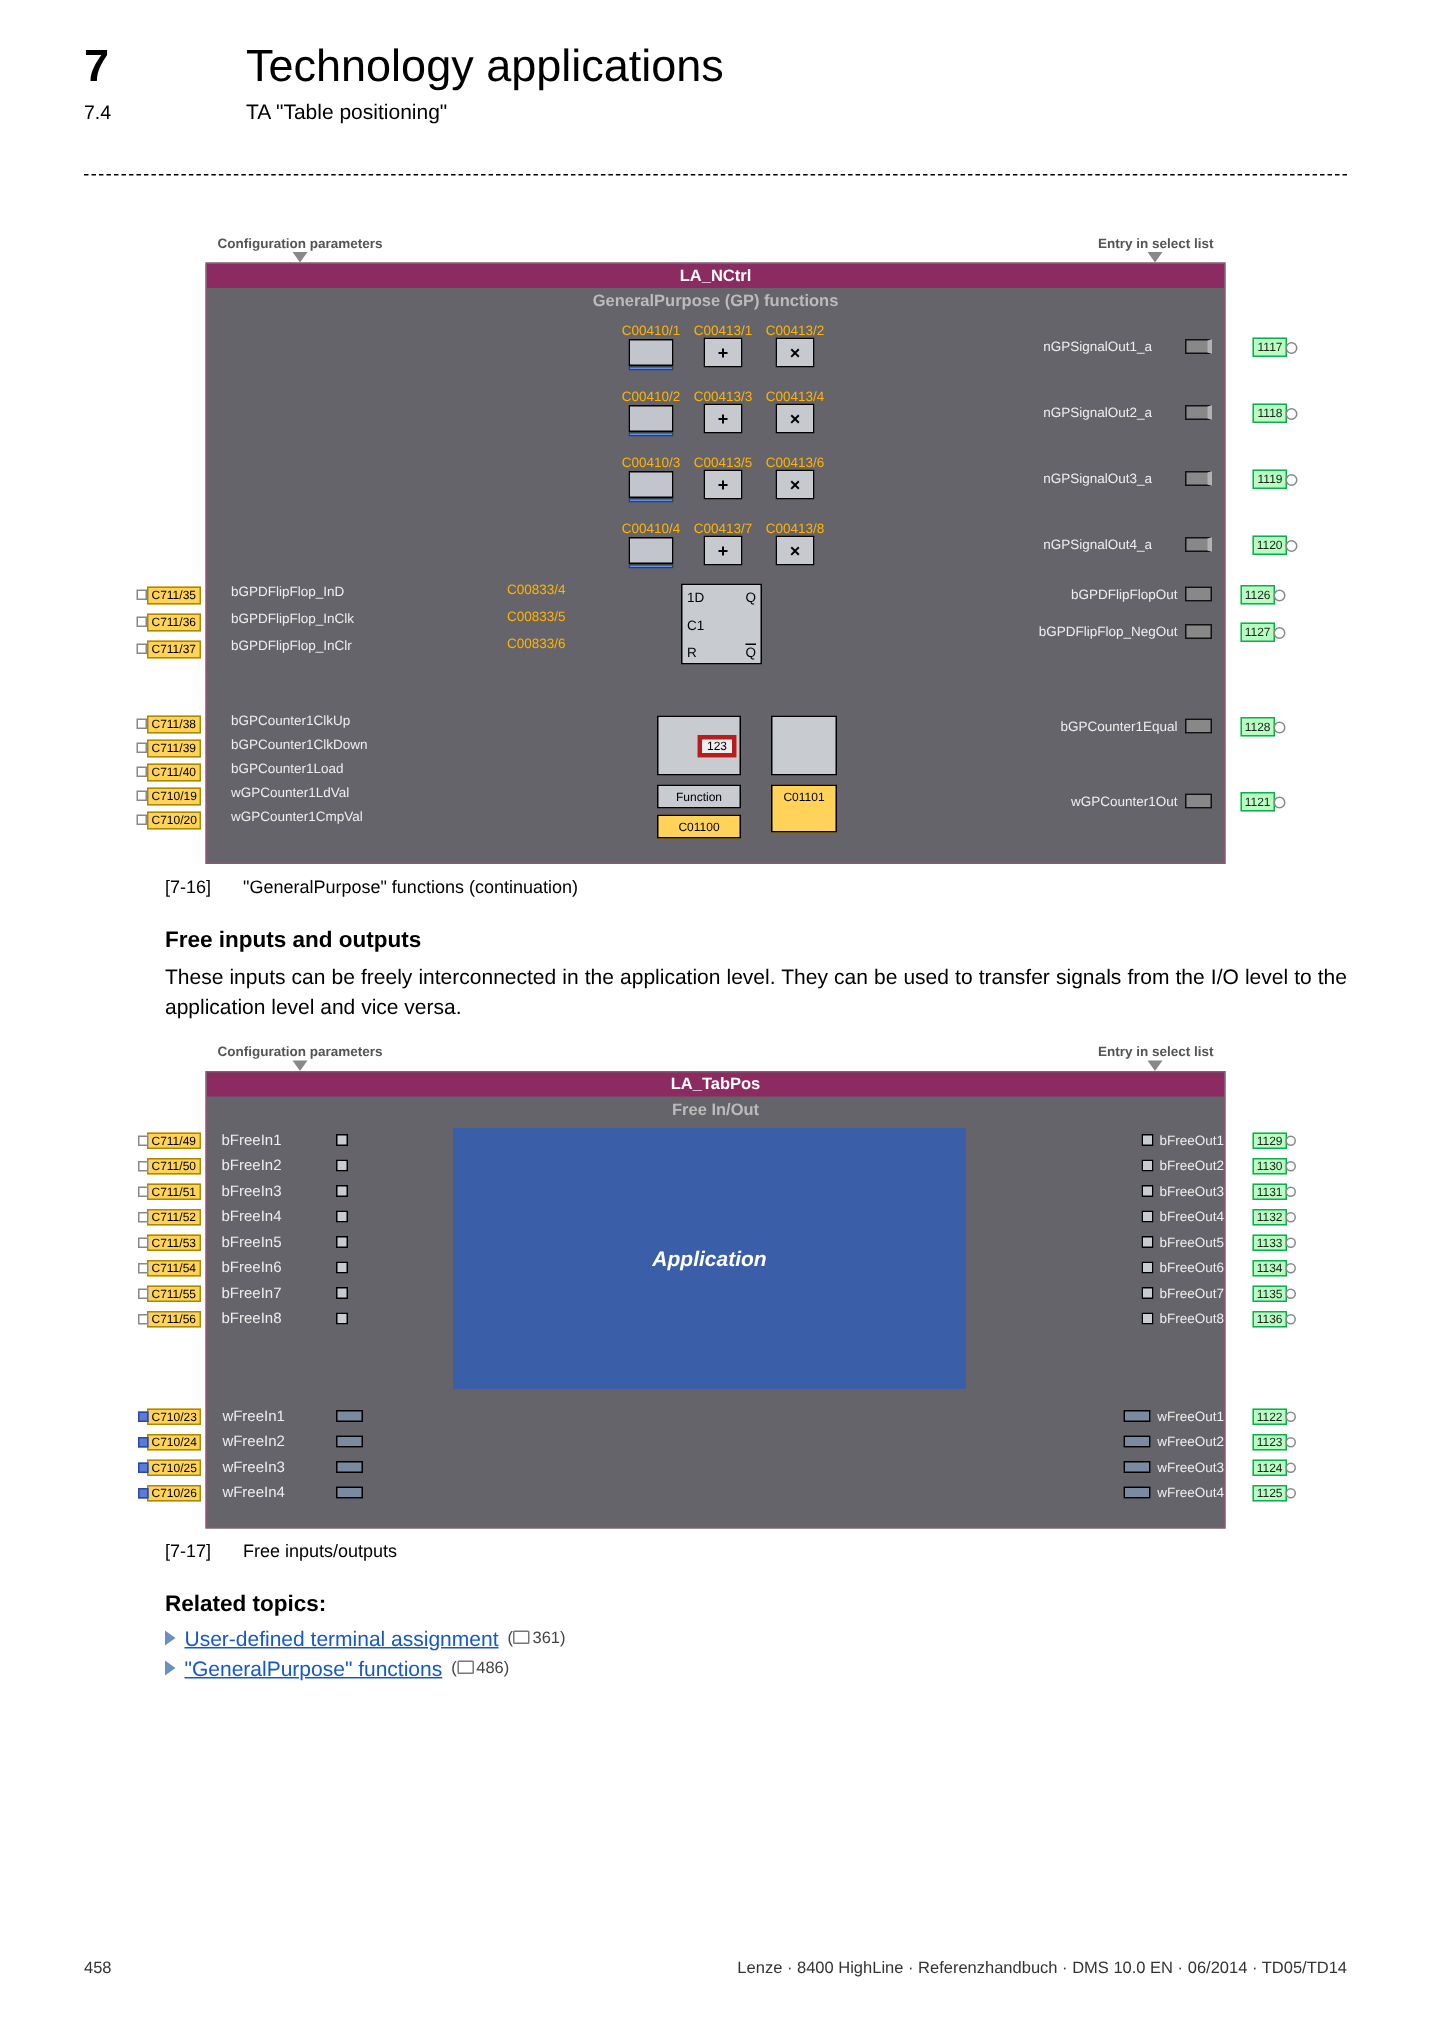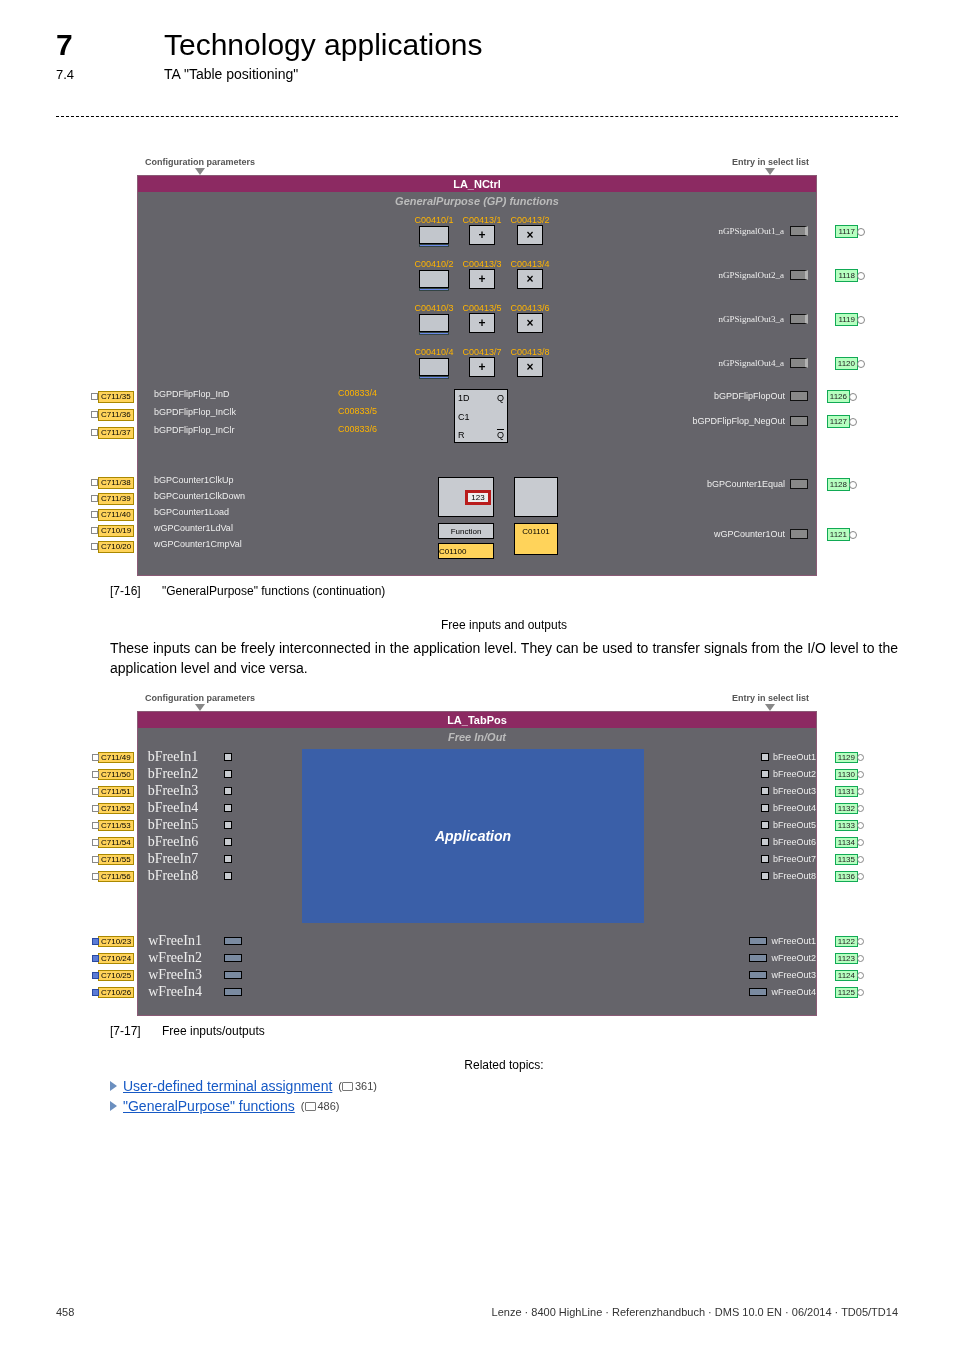--- a/index.html
+++ b/index.html
@@ -72,21 +72,20 @@
   .dgm-titlebar {
     background: #8c2a62;
     color: #fff;
     font-weight: bold;
     text-align: center;
     font-size: 11px;
     padding: 2px 0;
   }
   .dgm-sub {
     color: #bbb;
-    font-style: italic;
     font-weight: bold;
     text-align: center;
     font-size: 11px;
     padding: 3px 0 2px 0;
   }
   
   .gp-row {
     display: flex;
     align-items: center;
     height: 44px;
@@ -115,22 +114,21 @@
     display:flex;align-items:center;justify-content:center;
     font-size:12px;color:#000;font-weight:bold;
   }
   .gp-out {
     margin-left:auto;
     text-align:right;
     color:#eee;
     font-size:9px;
     display:flex;
     align-items:center;
-    gap:6px;
-    font-family:Liberation Serif, serif;
+    gap:22px;
   }
   .out-port {
     background:#888;border:1px solid #111;width:18px;height:10px;border-right:3px solid #b2b2b2;
   }
   .out-tag {
     position:absolute;
     right:-42px;
     background:#b6ffc0;
     color:#222;
     font-size:8px;
@@ -174,37 +172,37 @@
   .ctr-box {
     position:absolute; left:300px; top:12px; width:56px;height:40px;
     background:#c8cbd0;border:1px solid #000;color:#000;font-size:8px;
     display:flex;align-items:center;justify-content:center;
   }
   .ctr-graph {
     position:absolute;left:376px;top:12px;width:44px;height:40px;
     background:#c8cbd0;border:1px solid #000;
   }
   .fn-box{position:absolute;left:300px;top:58px;width:56px;height:16px;background:#c8cbd0;border:1px solid #000;color:#000;font-size:8px;text-align:center;line-height:16px;}
-  .cval-box{position:absolute;left:300px;top:78px;width:56px;height:16px;background:#ffd35a;border:1px solid #000;color:#000;font-size:8px;line-height:16px;}
+  .cval-box{position:absolute;left:300px;top:78px;width:56px;height:16px;background:#ffd35a;border:1px solid #000;color:#000;font-size:8px;text-align:center;line-height:16px;}
   .cval-box2{position:absolute;left:376px;top:58px;width:44px;height:32px;background:#ffd35a;border:1px solid #000;color:#000;font-size:8px;text-align:center;line-height:16px;}
   .out-r {
     position:absolute;
     right:8px;
     color:#eee;font-size:9px;
     display:flex;align-items:center;gap:5px;
   }
   .out-port2{background:#888;border:1px solid #111;width:18px;height:10px;}
   .caption {
     font-size: 12px;
     margin: 8px 0 0 0;
     display:flex;gap:10px;
   }
   .caption .idx{width:42px;}
   .body-block { margin-left: 54px; }
-  .h4 { font-weight:normal; font-size:12px; margin:20px 0 6px 0;text-align:center;}
+  .h4 { font-weight:bold; font-size:15px; margin:20px 0 6px 0;}
   .para { font-size:14px; line-height:1.45; text-align:justify;}
   .link { color:#1659c5; text-decoration:underline; }
   .bullet-row{display:flex;align-items:center;gap:6px;font-size:14px;margin:4px 0;}
   .tri{width:0;height:0;border-top:5px solid transparent;border-bottom:5px solid transparent;border-left:7px solid #6b8fbf;}
   .pgref{font-size:11px;color:#444;}
   .book-icon{display:inline-block;width:11px;height:9px;border:1px solid #777;border-radius:1px;margin-right:2px;position:relative;top:1px;}
 
   
   .d2-body { padding:4px 8px 12px 8px; position:relative; height:270px;}
   .app-box {
@@ -212,21 +210,21 @@
     left:164px; top:4px;
     width:342px;height:174px;
     background:#3a5fa8;
     display:flex;align-items:center;justify-content:center;
     color:#fff;font-style:italic;font-weight:bold;font-size:14px;
   }
   .d2-in-col { position:absolute; left:0; top:4px; }
   .d2-in-row{display:flex;align-items:center;height:17px;gap:14px;position:relative;}
   .d2-in-row .in-tag2{background:#ffd35a;color:#000;font-size:8px;border:1px solid #a80;padding:0 2px;line-height:9px;position:relative;}
   .d2-in-row .in-tag2::before{content:"";position:absolute;left:-7px;top:1px;width:5px;height:5px;border:1px solid #888;background:#fff;}
-  .d2-in-row .sig{color:#eee;font-size:14px;width:62px;font-family:Liberation Serif, serif;}
+  .d2-in-row .sig{color:#eee;font-size:10px;width:62px;}
   .d2-in-row .port-sq{width:8px;height:8px;border:1px solid #000;background:#c8cbd0;}
   .d2-in-row .port-bar{width:18px;height:8px;border:1px solid #000;background:#7a8aa0;}
   .d2-out-col{position:absolute;right:0;top:4px;}
   .d2-out-row{display:flex;align-items:center;justify-content:flex-end;height:17px;gap:4px;position:relative;}
   .d2-out-row .sig{color:#eee;font-size:9px;}
   .d2-out-row .port-sq{width:8px;height:8px;border:1px solid #000;background:#c8cbd0;}
   .d2-out-row .port-bar{width:18px;height:8px;border:1px solid #000;background:#7a8aa0;}
   .d2-out-row .out-tag2{background:#b6ffc0;color:#222;font-size:8px;border:1px solid #1a5;padding:0 2px;line-height:9px;position:absolute;right:-42px;}
   .d2-out-row .out-tag2::after{content:"";position:absolute;right:-7px;top:1px;width:5px;height:5px;border:1px solid #888;border-radius:50%;}
   .d2-in-col.lower{top:188px;}

